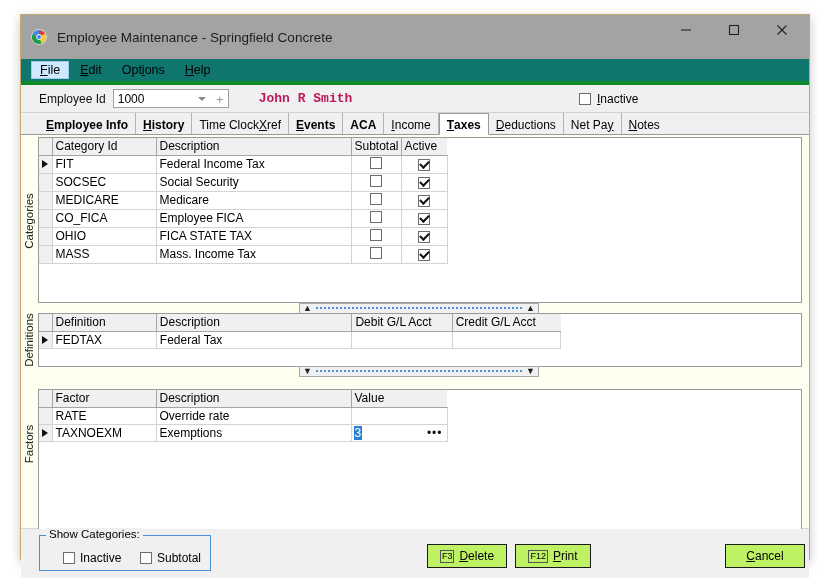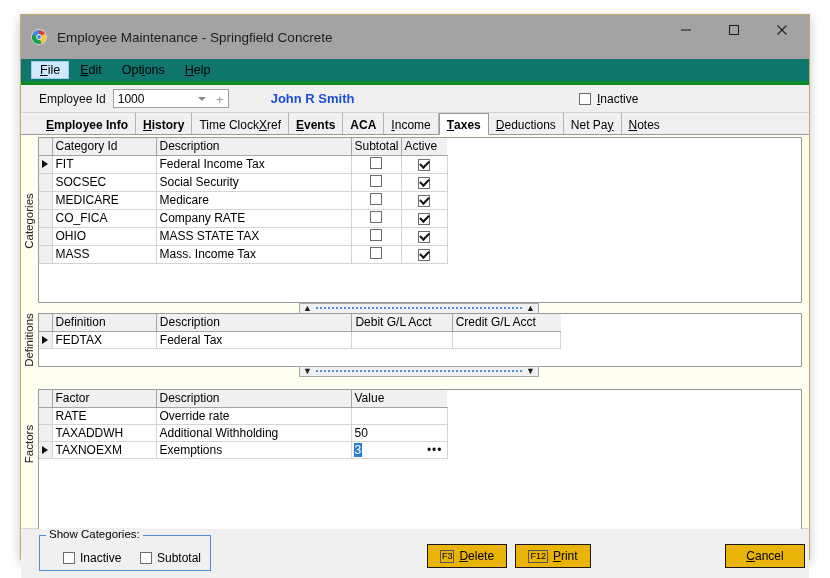--- a/index.html
+++ b/index.html
@@ -109,22 +109,23 @@
     width: 0; height: 0;
     border-left: 4px solid transparent;
     border-right: 4px solid transparent;
     border-top: 4px solid #8a8a8a;
   }
   #emp-plus {
     position:absolute; right: 4px; top: 50%; transform: translateY(-50%);
     font-size: 13px; color: #9a9a9a; line-height: 1;
   }
   #emp-name {
-    font-size: 13px; font-weight: bold; color: #1d4ed8;
-    margin-left: 42px;
+    font-size: 13px; font-weight: bold; color: #be185d;
+    margin-left: 30px;
+    font-family: Liberation Mono, monospace;
   }
   #inactive-wrap {
     position: absolute; left: 558px; top: 50%; transform: translateY(-50%);
     display: flex; align-items: center;
   }
   .cbox {
     width: 12px; height: 12px;
     border: 1px solid #6d6d6d;
     background: #fff;
     box-sizing: border-box;
@@ -307,21 +308,21 @@
   .cat-check {
     position: absolute;
     top: 15px;
     display:flex; align-items:center;
   }
   .cat-check span { font-size: 12px; margin-left: 5px; color:#000; }
 
   .btn {
     position: absolute;
     height: 24px;
-    background: #eab308;
+    background: #bef264;
     border: 1px solid #1a1a1a;
     box-sizing: border-box;
     display: flex;
     align-items: center;
     justify-content: center;
     font-size: 12px;
     color: #000;
   }
   .fkey {
     border: 1px solid #555;
@@ -447,28 +448,28 @@
             <tr>
               <td class="rowsel-col"></td>
               <td>MEDICARE</td>
               <td>Medicare</td>
               <td class="center"><span class="cbox"></span></td>
               <td class="center"><span class="cbox checked"></span></td>
             </tr>
             <tr>
               <td class="rowsel-col"></td>
               <td>CO_FICA</td>
-              <td>Company RATE</td>
+              <td>Employee FICA</td>
               <td class="center"><span class="cbox"></span></td>
               <td class="center"><span class="cbox checked"></span></td>
             </tr>
             <tr>
               <td class="rowsel-col"></td>
               <td>OHIO</td>
-              <td>MASS STATE TAX</td>
+              <td>FICA STATE TAX</td>
               <td class="center"><span class="cbox"></span></td>
               <td class="center"><span class="cbox checked"></span></td>
             </tr>
             <tr>
               <td class="rowsel-col"></td>
               <td>MASS</td>
               <td>Mass. Income Tax</td>
               <td class="center"><span class="cbox"></span></td>
               <td class="center"><span class="cbox checked"></span></td>
             </tr>
@@ -545,26 +546,20 @@
             </tr>
           </thead>
           <tbody>
             <tr>
               <td class="rowsel-col"></td>
               <td>RATE</td>
               <td>Override rate</td>
               <td></td>
             </tr>
             <tr>
-              <td class="rowsel-col"></td>
-              <td>TAXADDWH</td>
-              <td>Additional Withholding</td>
-              <td>50</td>
-            </tr>
-            <tr>
               <td class="rowsel-col"><span class="rowarrow"></span></td>
               <td>TAXNOEXM</td>
               <td>Exemptions</td>
               <td style="padding:0 2px;">
                 <span class="ellipsis-btn">•••</span><span class="sel-val">3</span>
               </td>
             </tr>
           </tbody>
         </table>
       </div>

